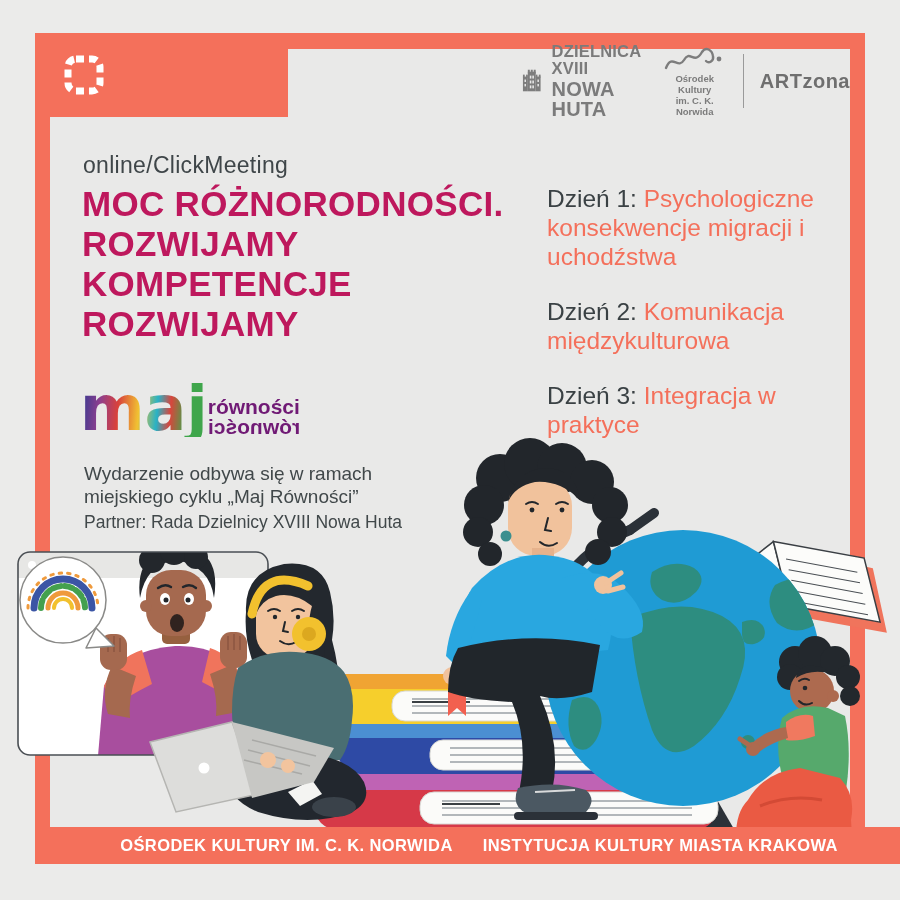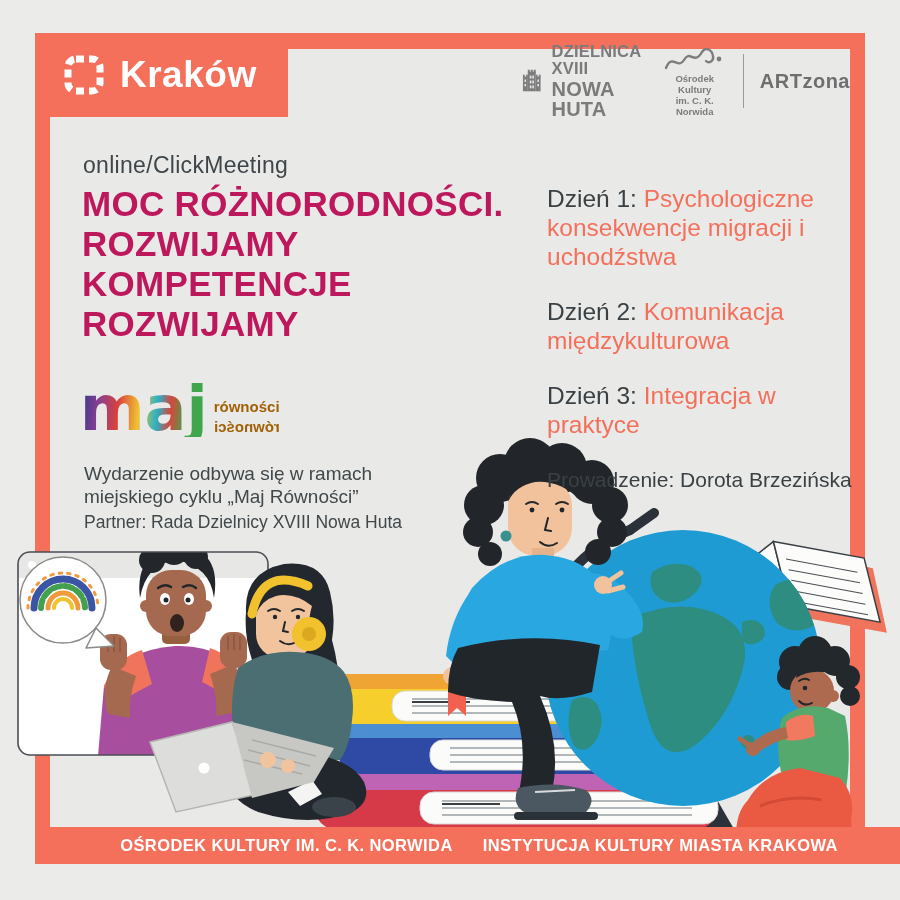--- a/index.html
+++ b/index.html
@@ -27,21 +27,21 @@
   .artzona{font-size:20px;font-weight:bold;color:#6f6f6f;letter-spacing:.5px;}
   
   .platform{left:83px;top:152px;font-size:23px;color:#3f4649;z-index:4;letter-spacing:.3px;}
   .title{left:82px;top:184px;z-index:4;color:#be185d;font-weight:700;
          font-size:35px;line-height:40px;letter-spacing:.3px;}
   .majrow{left:80px;top:381px;z-index:4;display:flex;align-items:flex-start;}
   .majword{font-family:"DejaVu Sans",sans-serif;font-weight:bold;font-size:62px;line-height:56px;
            background:linear-gradient(95deg,#2b3990 0%,#8d3f8f 16%,#d8413c 30%,#f1c232 46%,
                       #28b2c6 60%,#d8453c 70%,#3fa64b 82%,#3fa64b 100%);
            -webkit-background-clip:text;background-clip:text;color:transparent;}
-  .majlabels{margin-left:6px;margin-top:16px;font-weight:bold;font-size:15px;line-height:20px;color:#a16207;}
+  .majlabels{margin-top:16px;font-weight:bold;font-size:21px;line-height:20px;color:#701a75;}
   .mirror{transform:scaleX(-1);}
   .note{left:84px;top:462px;z-index:4;font-size:19px;line-height:23px;color:#41484a;}
   .partner{left:84px;top:512px;z-index:4;font-size:17.5px;color:#41484a;}
   
   .sched{left:547px;top:184px;width:318px;z-index:4;font-size:24.5px;line-height:29px;}
   .sched .block{margin-bottom:26px;}
   .day{color:#3a4144;}
   .topic{color:#f4705b;}
   .host{font-size:21px;color:#3a4144;margin-top:4px;}
   svg{display:block;}
@@ -49,21 +49,20 @@
 </style>
 </head>
 <body>
 
 <div class="abs frame"></div>
 
 <div class="abs krakow">
   <svg width="42" height="42" viewBox="0 0 42 42">
     <rect x="5" y="5" width="32" height="32" rx="8" fill="none" stroke="#ffffff" stroke-width="7" stroke-dasharray="8 5"></rect>
   </svg>
-  <span class="word">Kraków</span>
 </div>
 
 <div class="abs logos">
   <svg width="42" height="44" viewBox="0 0 24 23" fill="#7d7d7d">
     <rect x="8" y="2" width="8" height="20"></rect>
     <rect x="8" y="0" width="2" height="4"></rect>
       <rect x="11" y="0" width="2" height="4"></rect>
       <rect x="14" y="0" width="2" height="4"></rect>
     <rect x="3" y="7" width="5" height="15"></rect>
       <rect x="16" y="7" width="5" height="15"></rect>
@@ -126,21 +125,20 @@
     <span class="topic">Psychologiczne konsekwencje migracji i uchodźstwa</span>
   </div>
   <div class="block">
     <span class="day">Dzień 2:</span>
     <span class="topic">Komunikacja międzykulturowa</span>
   </div>
   <div class="block">
     <span class="day">Dzień 3:</span>
     <span class="topic">Integracja w praktyce</span>
   </div>
-  <div class="host">Prowadzenie: Dorota Brzezińska</div>
 </div>
 
 <svg class="abs illu" viewBox="0 430 900 440">
   <defs>
     <clipPath id="winclip">
         <rect x="18" y="552" width="250" height="203" rx="12"></rect>
       </clipPath>
     <clipPath id="globeclip">
         <circle cx="683" cy="668" r="138"></circle>
       </clipPath>

